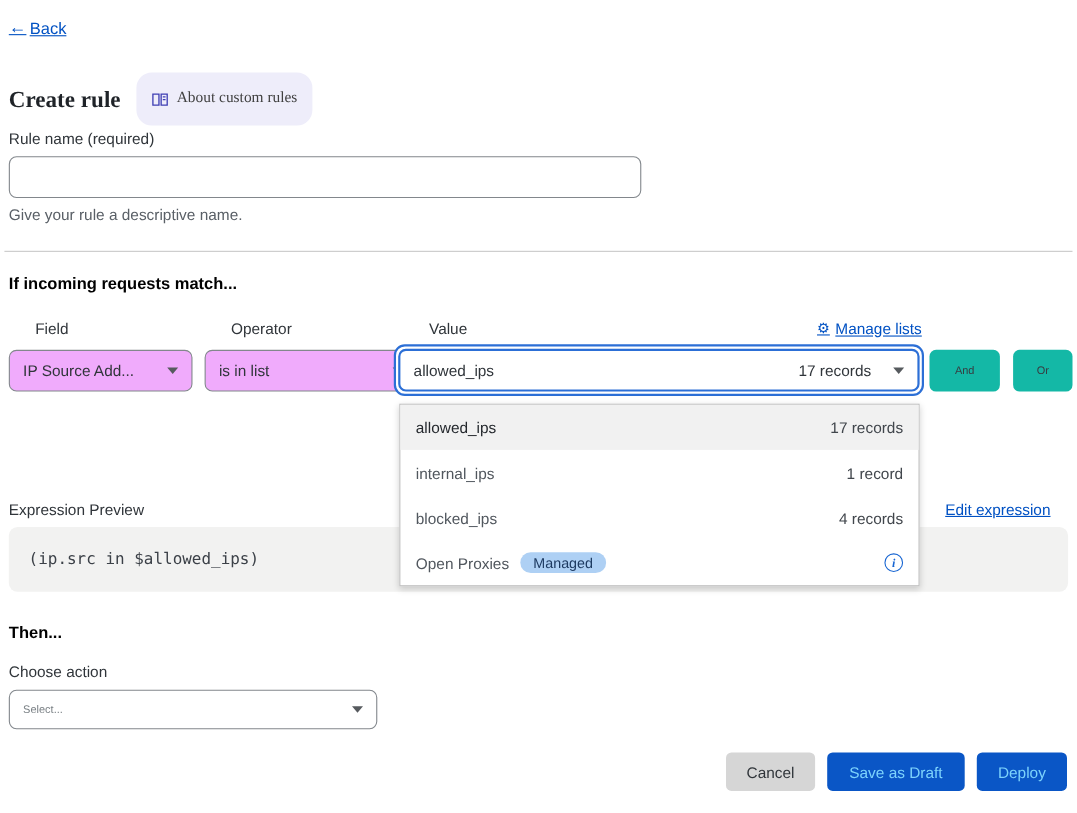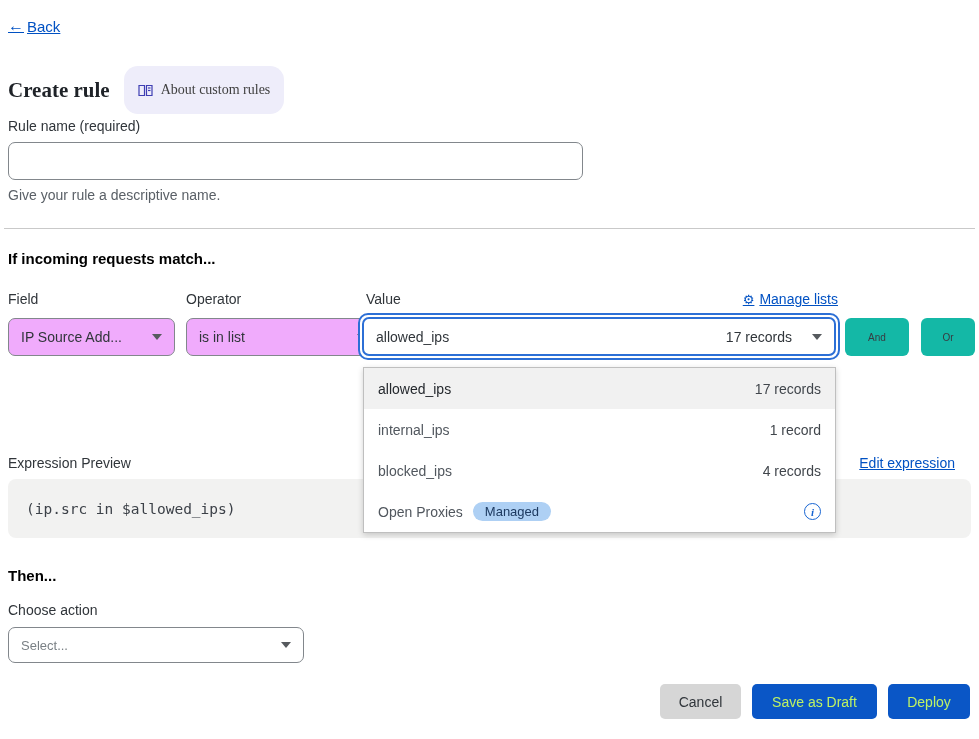--- a/index.html
+++ b/index.html
@@ -26,21 +26,21 @@
   .rule-name-input { position:absolute; left:8px; top:142px; width:575px; height:38px;
                      border:1px solid #82878c; border-radius:7px; font-size:14px; padding:0 12px;
                      font-family:inherit; color:#30353a; }
   .rule-name-help { position:absolute; left:8px; top:187px; font-size:14px; color:#5a6067; }
 
   .divider { position:absolute; left:4px; right:4px; top:228px; border-top:1px solid #c9c9c9; }
 
   .section-heading { position:absolute; left:8px; font-size:15px; font-weight:bold; color:#000000; }
   .match-heading { top:250px; }
 
-  .col-label { position:absolute; top:291px; font-size:14px; color:#30353a; }
+  .col-label { position:absolute; top:291px; font-size:14px; color:#30353a;margin-left:24px; }
   .label-field { left:8px; }
   .label-operator { left:186px; }
   .label-value { left:366px; }
 
   .manage-lists { position:absolute; top:291px; right:141px; font-size:14px; display:flex; align-items:center; gap:5px; }
   .gear-icon { text-decoration:none; font-size:13px; color:#0051c3; }
 
   
   .select { position:absolute; top:318px; height:38px; border:1px solid #82878c; border-radius:7px;
             background:#f0abfc; display:flex; align-items:center; justify-content:space-between;
@@ -79,31 +79,31 @@
   
   .expr-label { position:absolute; left:8px; top:455px; font-size:14px; color:#30353a; }
   .edit-expression { position:absolute; right:24px; top:455px; font-size:14px; }
   .expr-block { position:absolute; left:8px; right:8px; top:479px; height:59px; background:#f2f2f1;
                 border-radius:8px; display:flex; align-items:center; padding:0 18px; }
   .expr-code { font-family:"DejaVu Sans Mono","Liberation Mono",monospace; font-size:14.5px; color:#3c4148; }
 
   
   .then-heading { top:567px; }
   .choose-action-label { position:absolute; left:8px; top:602px; font-size:14px; color:#30353a; }
-  .action-select { position:absolute; left:8px; top:627px; width:296px; height:36px;
+  .action-select { position:absolute; left:8px; top:627px; width:335px; height:36px;
                    border:1px solid #82878c; border-radius:7px; background:#fff; display:flex;
                    align-items:center; justify-content:space-between; padding:0 12px;
-                   font-size:13px; cursor:pointer; }
+                   font-size:10px; cursor:pointer; }
   .placeholder-text { color:#7a8085; }
 
   
   .footer-btn { position:absolute; top:684px; height:35px; border:none; border-radius:5px;
                 font-size:14px; font-family:inherit; cursor:pointer; }
   .cancel-btn { right:238px; width:81px; background:#d6d6d6; color:#30353a; }
-  .blue-btn { background:#0a56c6; color:#bef264;margin-left:16px; }
+  .blue-btn { background:#0a56c6; color:#7dd3fc;margin-left:16px; }
   .save-draft-btn { right:102px; width:125px; }
   .deploy-btn { right:9px; width:82px; }
 </style>
 </head>
 <body>
 
 <div class="page">
 
   <a class="back-link">
     <span class="back-arrow">←</span>

